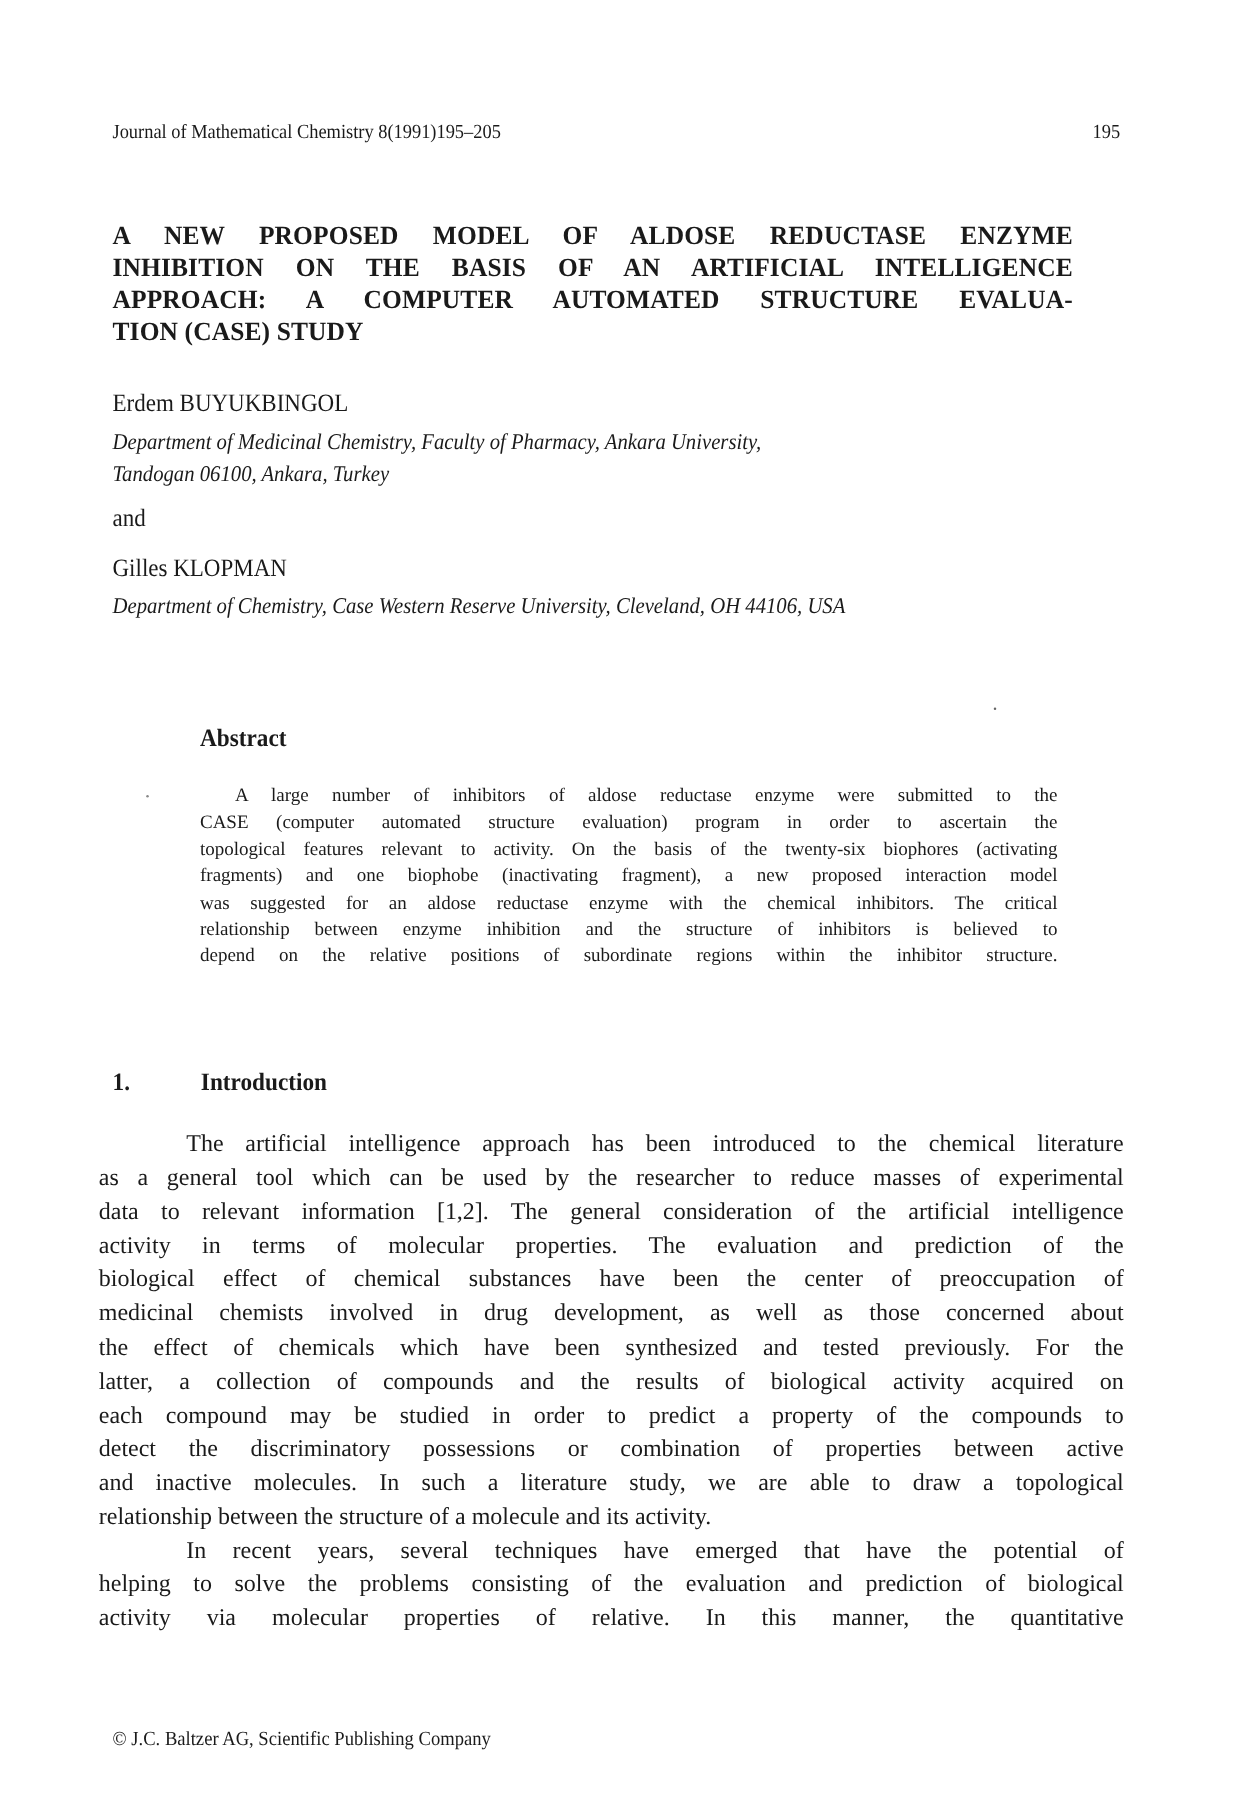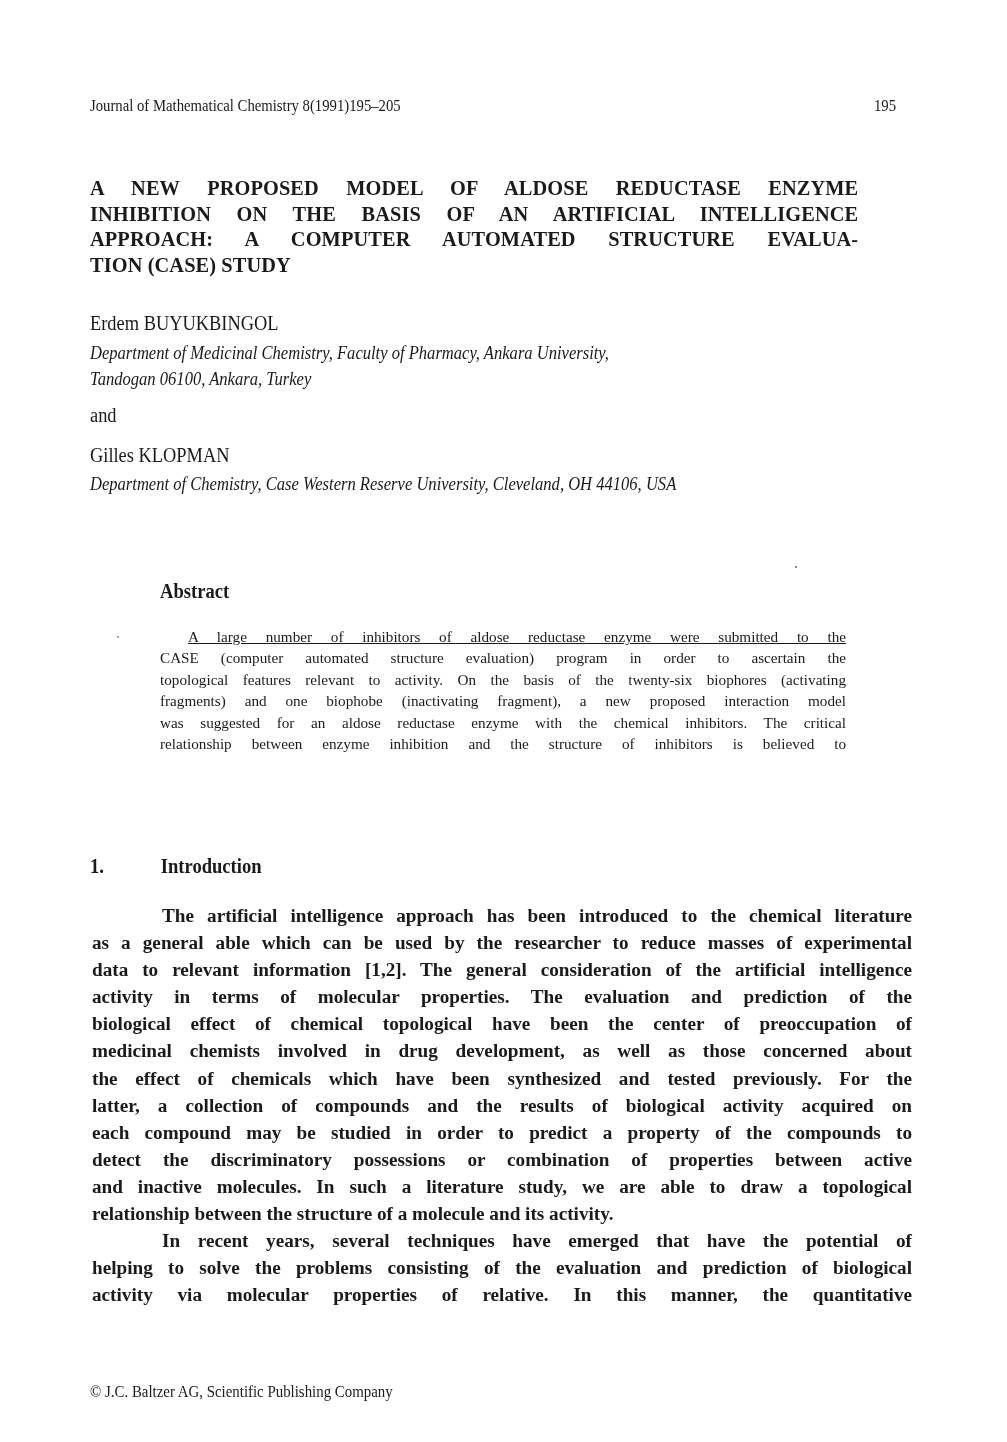--- a/index.html
+++ b/index.html
@@ -76,37 +76,36 @@
       font-size: 15.2px;
       line-height: 21.4px;
     }
     .jline {
       display: block;
       white-space: nowrap;
       text-align: justify;
       text-align-last: justify;
     }
     .jline.last { text-align-last: left; }
-    .jline.indent { padding-left: 0; text-decoration: underline; }
+    .jline.indent { padding-left: 0; }
     .abstract-body .jline.indent span.ind { display: inline-block; width: 28px; }
     .section-heading {
       left: 90px; top: 855px;
       font-size: 20px;
       font-weight: bold;
       white-space: nowrap;
       transform: scaleX(0.93);
       transform-origin: left top;
     }
     .section-num { display: inline-block; width: 76px; }
     .intro-body {
-      left: 92px; top: 902px;
+      left: 79px; top: 902px;
       width: 820px;
       font-size: 19.2px;
       line-height: 27.1px;
-      font-weight: bold;
     }
     .intro-body .jline span.ind { display: inline-block; width: 70px; }
     .footer {
       left: 90px; top: 1383px;
       font-size: 16px;
       white-space: nowrap;
       transform: scaleX(0.93);
       transform-origin: left top;
     }
     .dot {
@@ -152,32 +151,33 @@
 <div class="abs dot2"></div>
 
 <div class="abs abstract-heading">Abstract</div>
 <div class="abs abstract-body">
   <span class="jline indent"><span class="ind"></span><span>A large number of inhibitors of aldose reductase enzyme were submitted to the</span></span>
   <span class="jline">CASE (computer automated structure evaluation) program in order to ascertain the</span>
   <span class="jline">topological features relevant to activity. On the basis of the twenty-six biophores (activating</span>
   <span class="jline">fragments) and one biophobe (inactivating fragment), a new proposed interaction model</span>
   <span class="jline">was suggested for an aldose reductase enzyme with the chemical inhibitors. The critical</span>
   <span class="jline">relationship between enzyme inhibition and the structure of inhibitors is believed to</span>
+  <span class="jline">depend on the relative positions of subordinate regions within the inhibitor structure.</span>
 </div>
 
 <div class="abs section-heading">
   <span class="section-num">1.</span><span>Introduction</span>
 </div>
 
 <div class="abs intro-body">
   <span class="jline"><span class="ind"></span><span>The artificial intelligence approach has been introduced to the chemical literature</span></span>
-  <span class="jline">as a general able which can be used by the researcher to reduce masses of experimental</span>
+  <span class="jline">as a general tool which can be used by the researcher to reduce masses of experimental</span>
   <span class="jline">data to relevant information [1,2]. The general consideration of the artificial intelligence</span>
   <span class="jline">activity in terms of molecular properties. The evaluation and prediction of the</span>
-  <span class="jline">biological effect of chemical topological have been the center of preoccupation of</span>
+  <span class="jline">biological effect of chemical substances have been the center of preoccupation of</span>
   <span class="jline">medicinal chemists involved in drug development, as well as those concerned about</span>
   <span class="jline">the effect of chemicals which have been synthesized and tested previously. For the</span>
   <span class="jline">latter, a collection of compounds and the results of biological activity acquired on</span>
   <span class="jline">each compound may be studied in order to predict a property of the compounds to</span>
   <span class="jline">detect the discriminatory possessions or combination of properties between active</span>
   <span class="jline">and inactive molecules. In such a literature study, we are able to draw a topological</span>
   <span class="jline last">relationship between the structure of a molecule and its activity.</span>
   <span class="jline"><span class="ind"></span><span>In recent years, several techniques have emerged that have the potential of</span></span>
   <span class="jline">helping to solve the problems consisting of the evaluation and prediction of biological</span>
   <span class="jline">activity via molecular properties of relative. In this manner, the quantitative</span>

